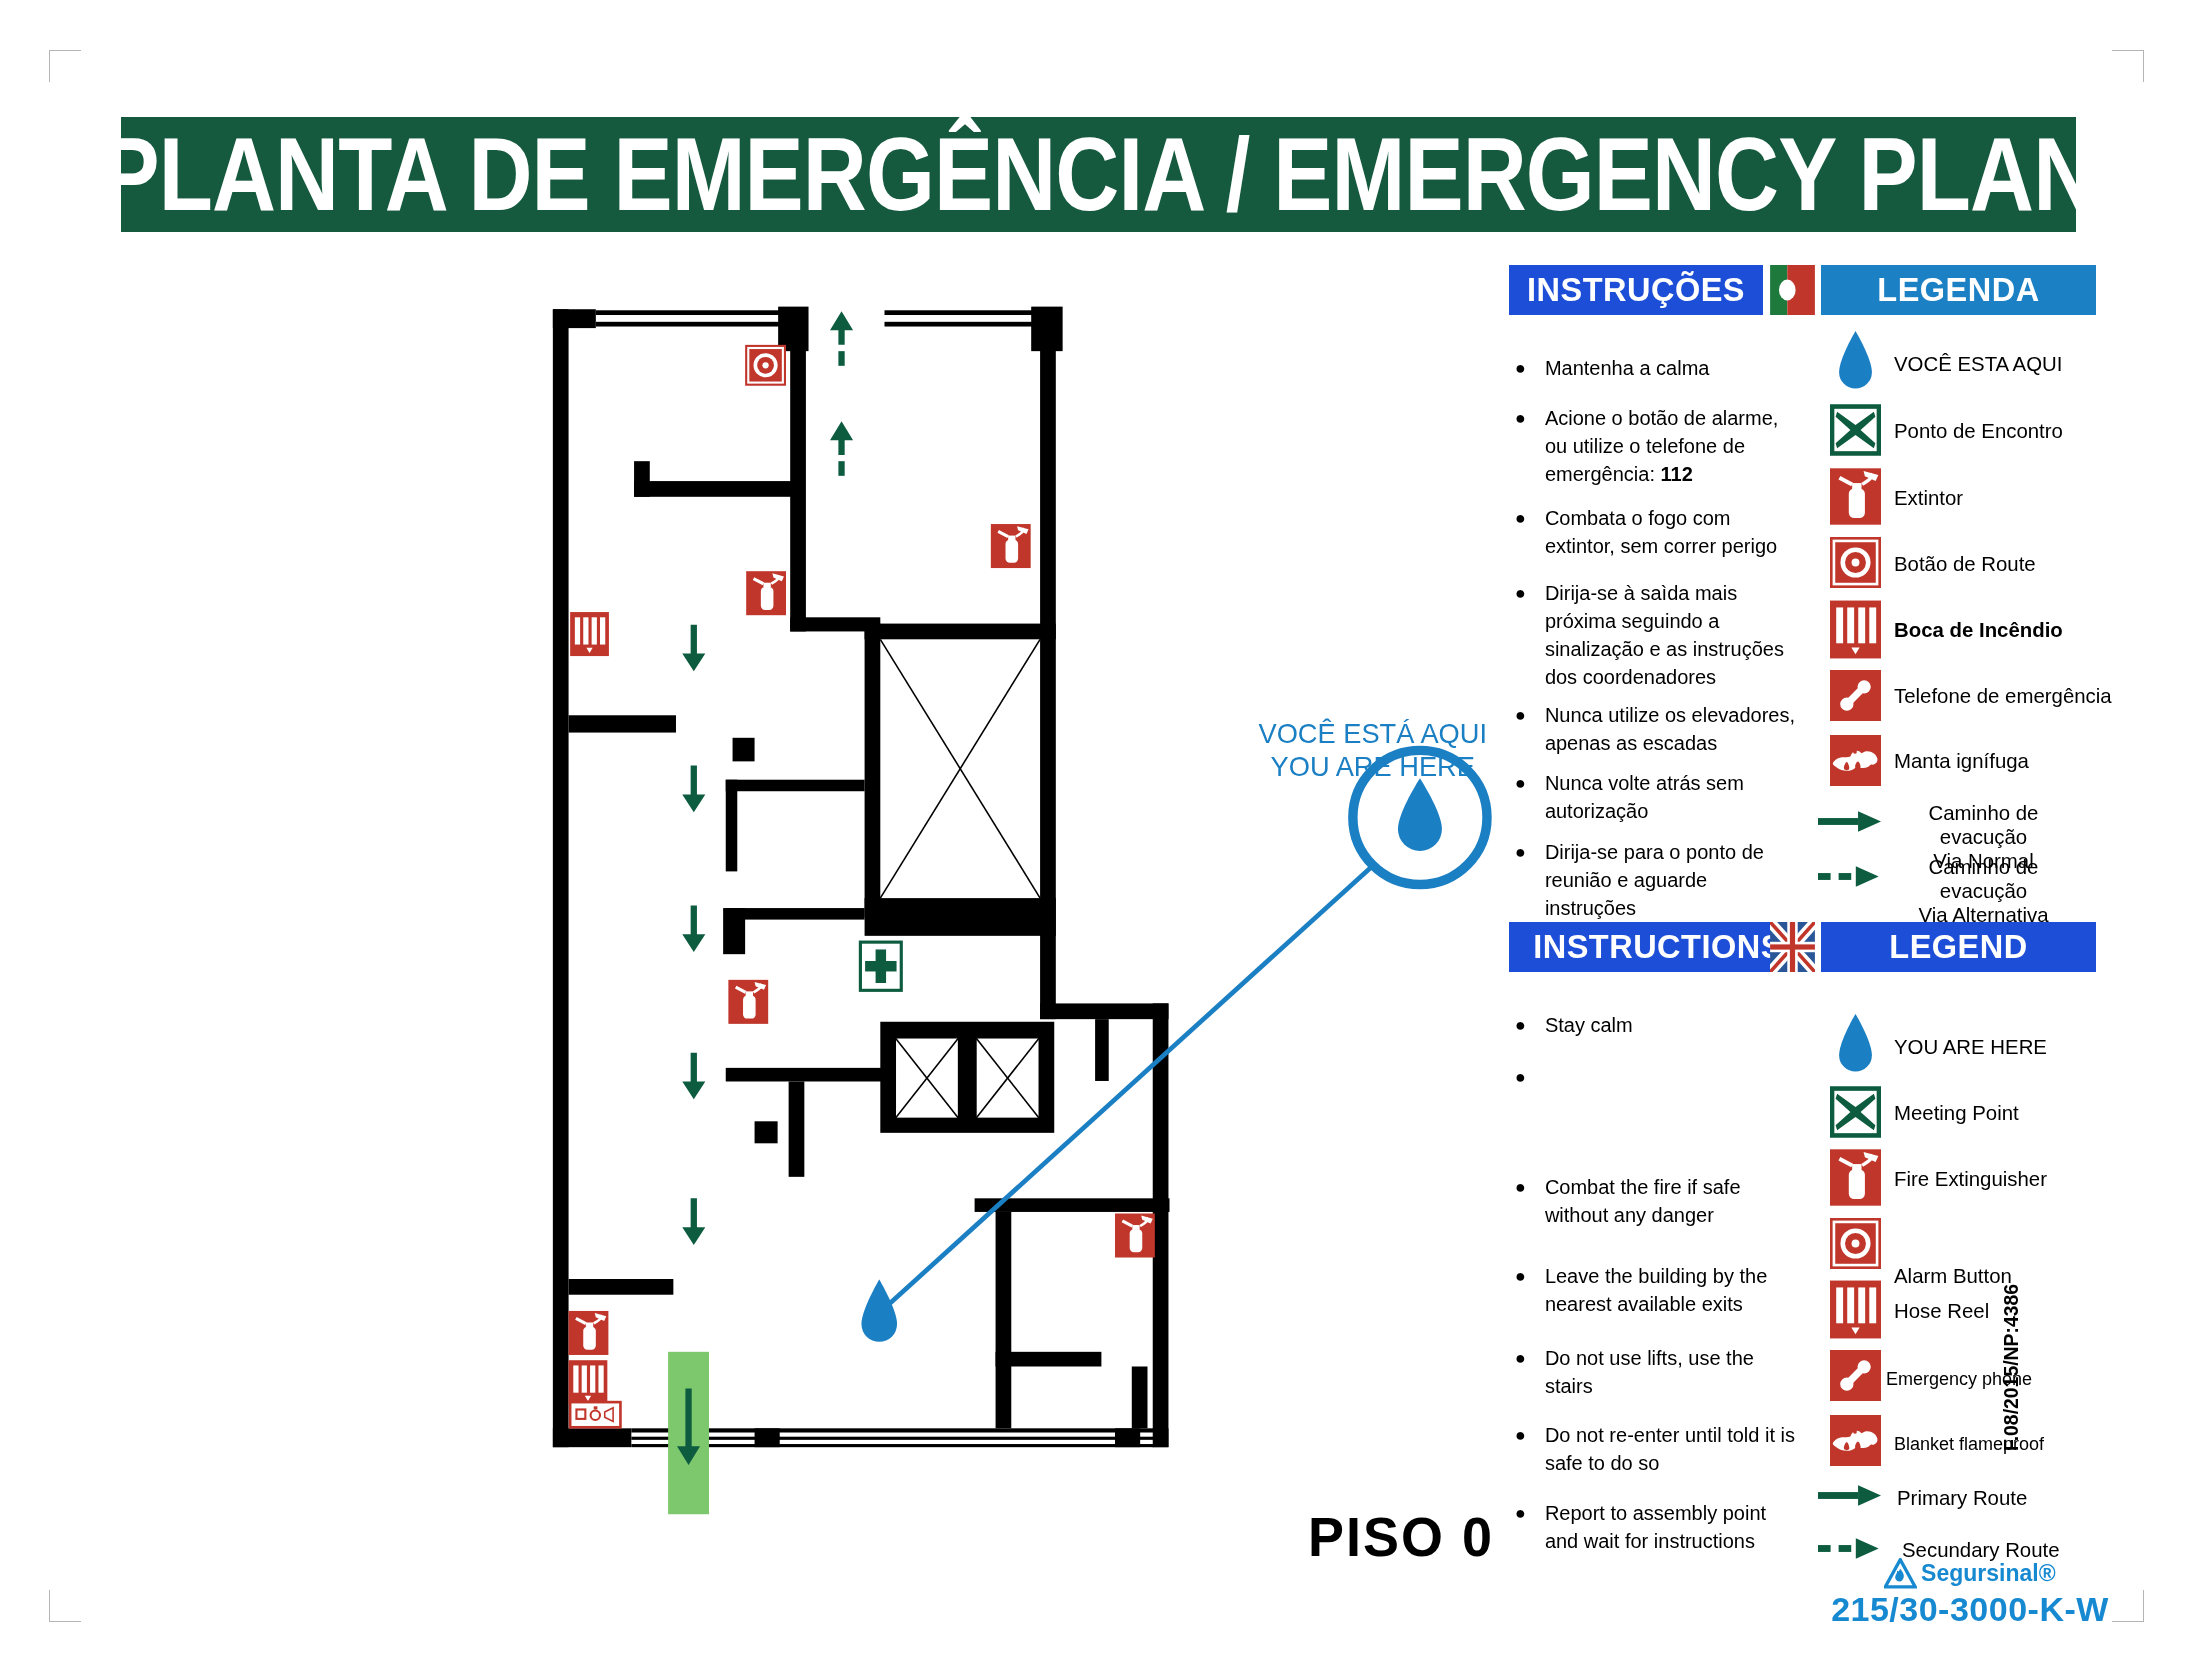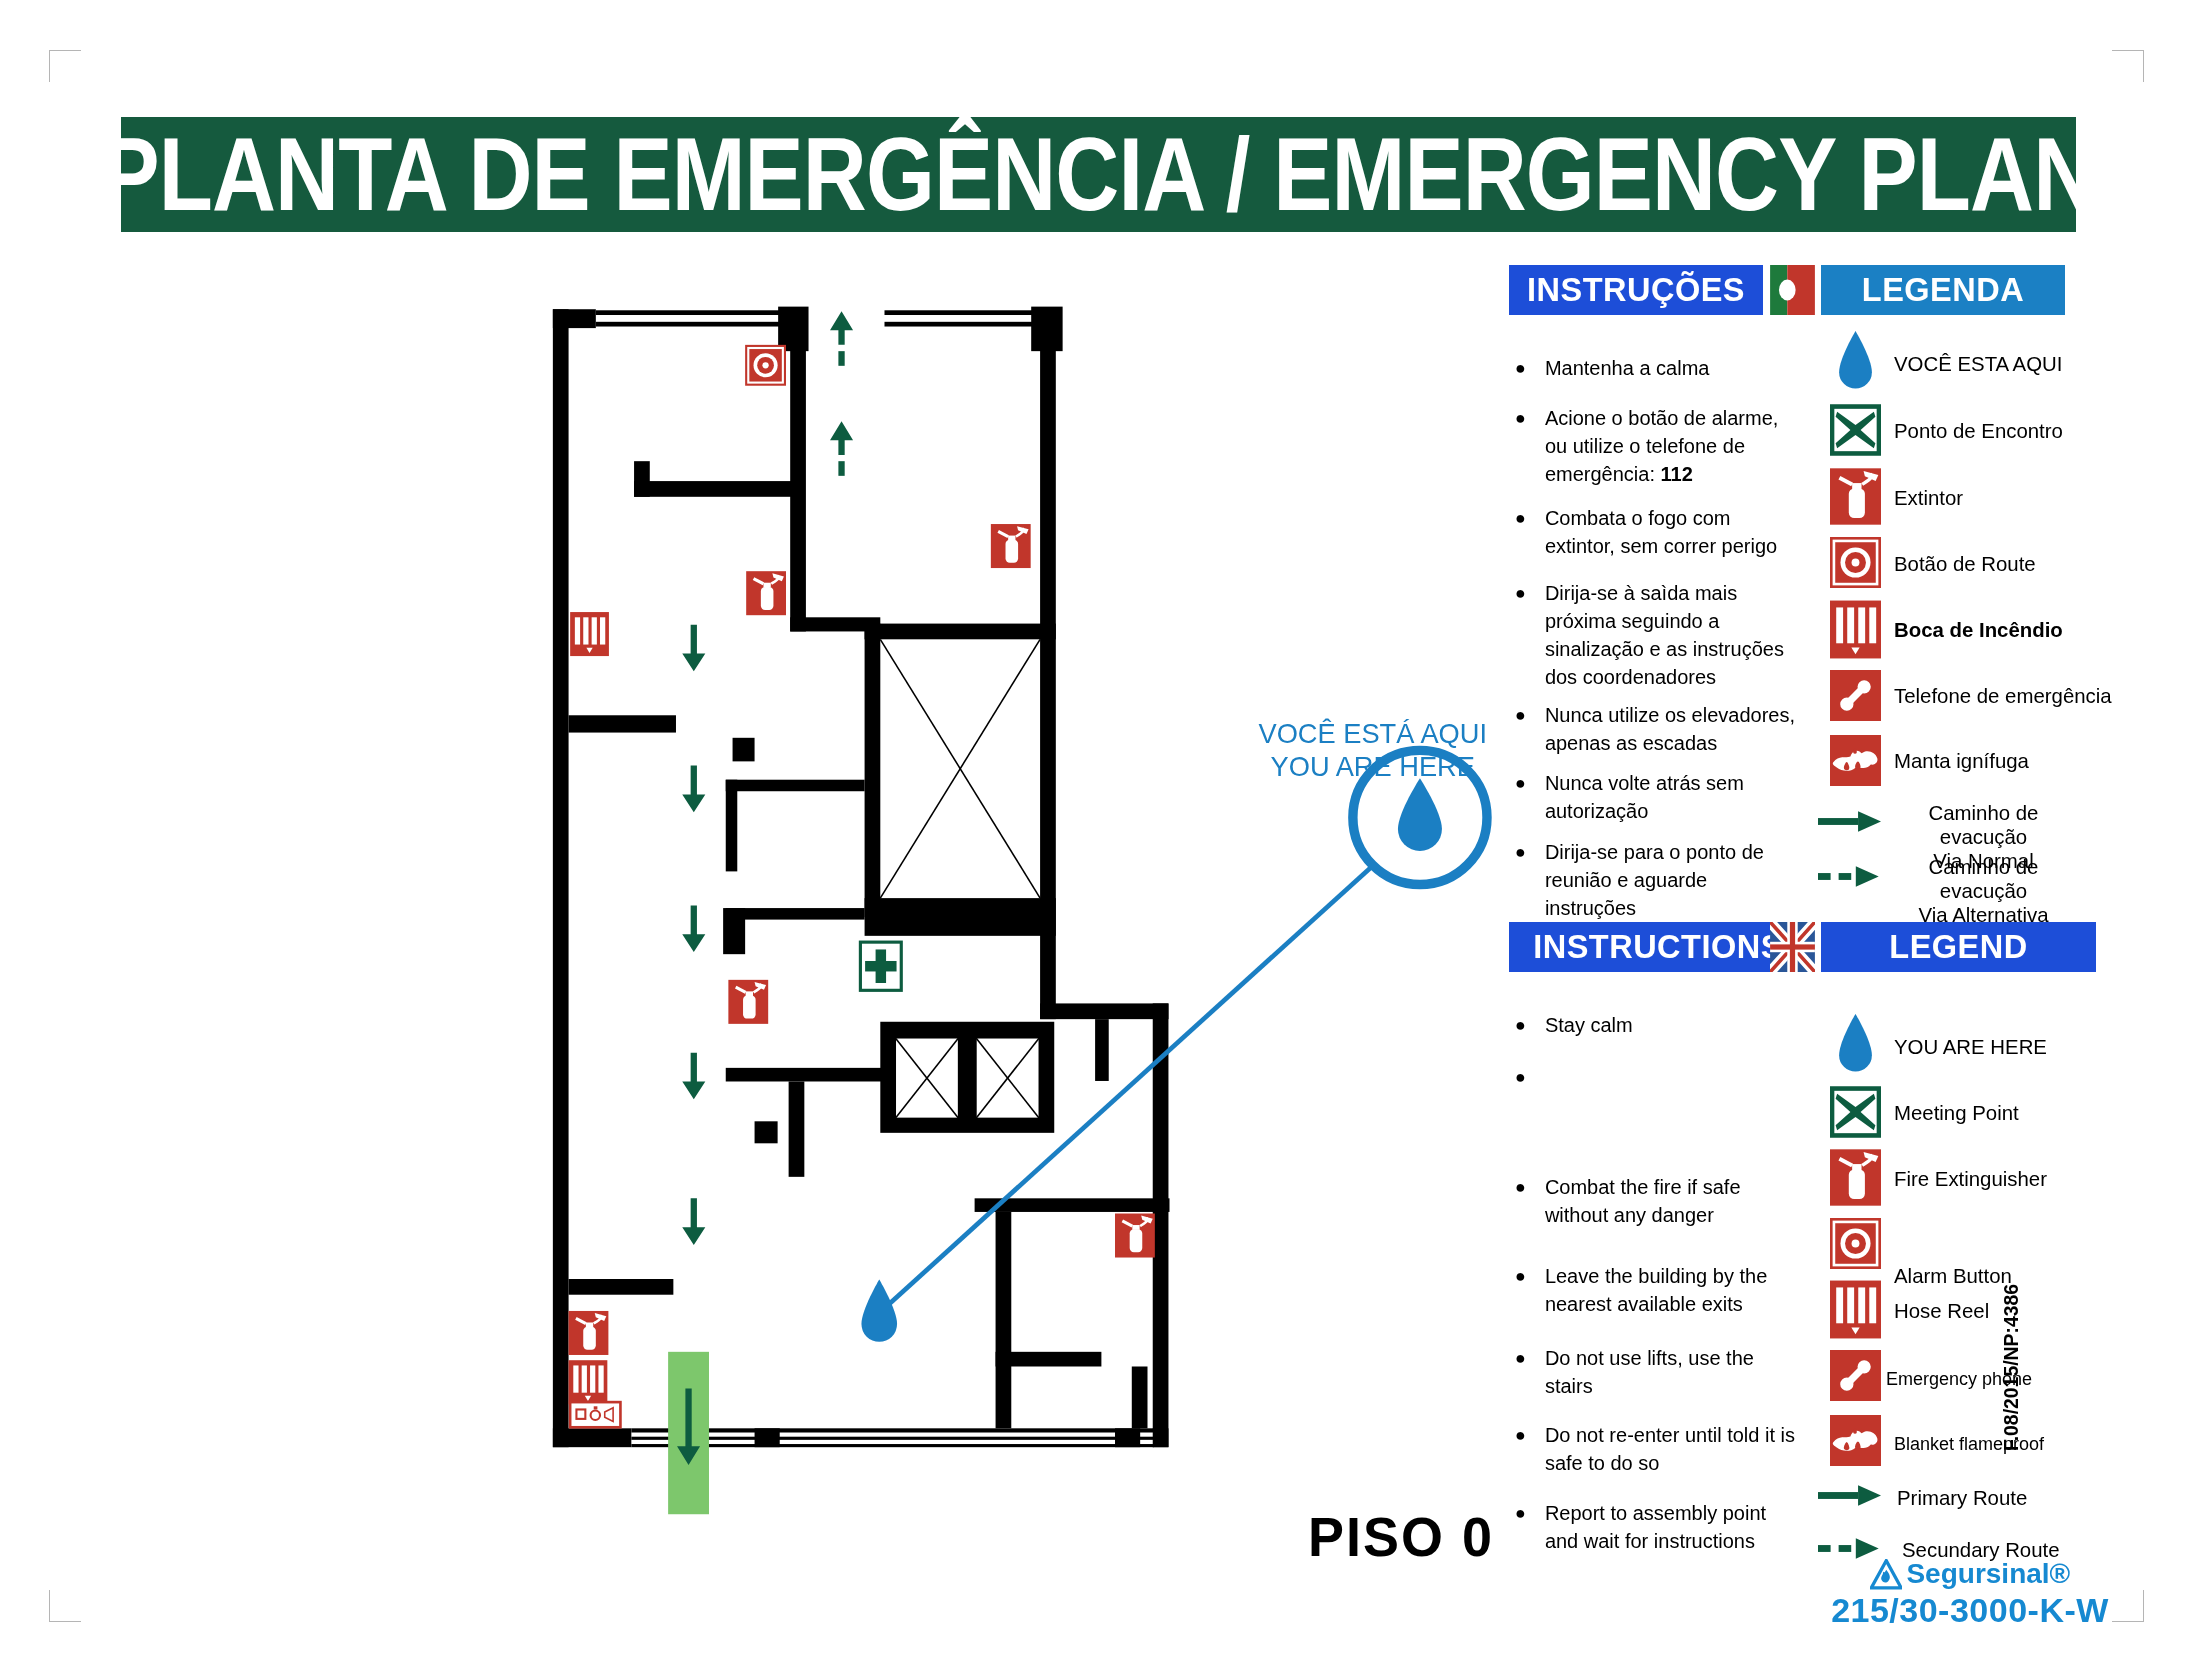--- a/index.html
+++ b/index.html
@@ -39,21 +39,21 @@
   .lg-label.sm{font-size:18px;}
 
   .piso{position:absolute;left:1308px;top:1505px;font-size:55px;font-weight:bold;
         letter-spacing:2.1px;transform:scaleX(0.98);transform-origin:left;}
 
   .docref{position:absolute;left:2000px;top:1451px;transform:rotate(-90deg);
           transform-origin:0 0;font-size:19.4px;font-weight:bold;white-space:nowrap;}
 
   .brand{position:absolute;left:1818px;top:1558px;width:304px;text-align:center;color:#1689d1;}
   .brand .row1{display:flex;align-items:center;justify-content:center;gap:4.2px;
-               font-size:28px;font-weight:bold;letter-spacing:0;}
+               font-size:23px;font-weight:bold;letter-spacing:0;}
   .brand .row2{font-size:34px;font-weight:bold;margin-top:1px;letter-spacing:0.5px;}
 
   svg text{font-family:"Liberation Sans", sans-serif;}
 </style>
 </head>
 <body>
 
 <div class="corner tl"></div>
 <div class="corner tr"></div>
 <div class="corner bl"></div>
@@ -200,21 +200,21 @@
 </svg>
 
 <div class="hdr red" style="left:1509px;top:265px;width:254px;">
   <span>INSTRUÇÕES</span>
 </div>
 <svg class="flagbox" style="left:1770px;top:265px;" viewBox="0 0 86 96">
   <rect x="0" y="0" width="33" height="96" fill="#1e7a3c"></rect>
   <rect x="33" y="0" width="53" height="96" fill="#c1362b"></rect>
   <ellipse cx="33" cy="48" rx="16" ry="20" fill="#fff"></ellipse>
 </svg>
-<div class="hdr blue" style="left:1821px;top:265px;width:244px;">
+<div class="hdr blue" style="left:1821px;top:265px;width:275px;">
   <span>LEGENDA</span>
 </div>
 
 <div class="item" style="top:354px;">
   <span class="dot">●</span>
     <span class="txt">Mantenha a calma</span>
   </div>
 <div class="item" style="top:404px;">
   <span class="dot">●</span>
     <span class="txt"><span>Acione o botão de alarme, ou utilize o telefone de emergência: </span><b>112</b></span>

